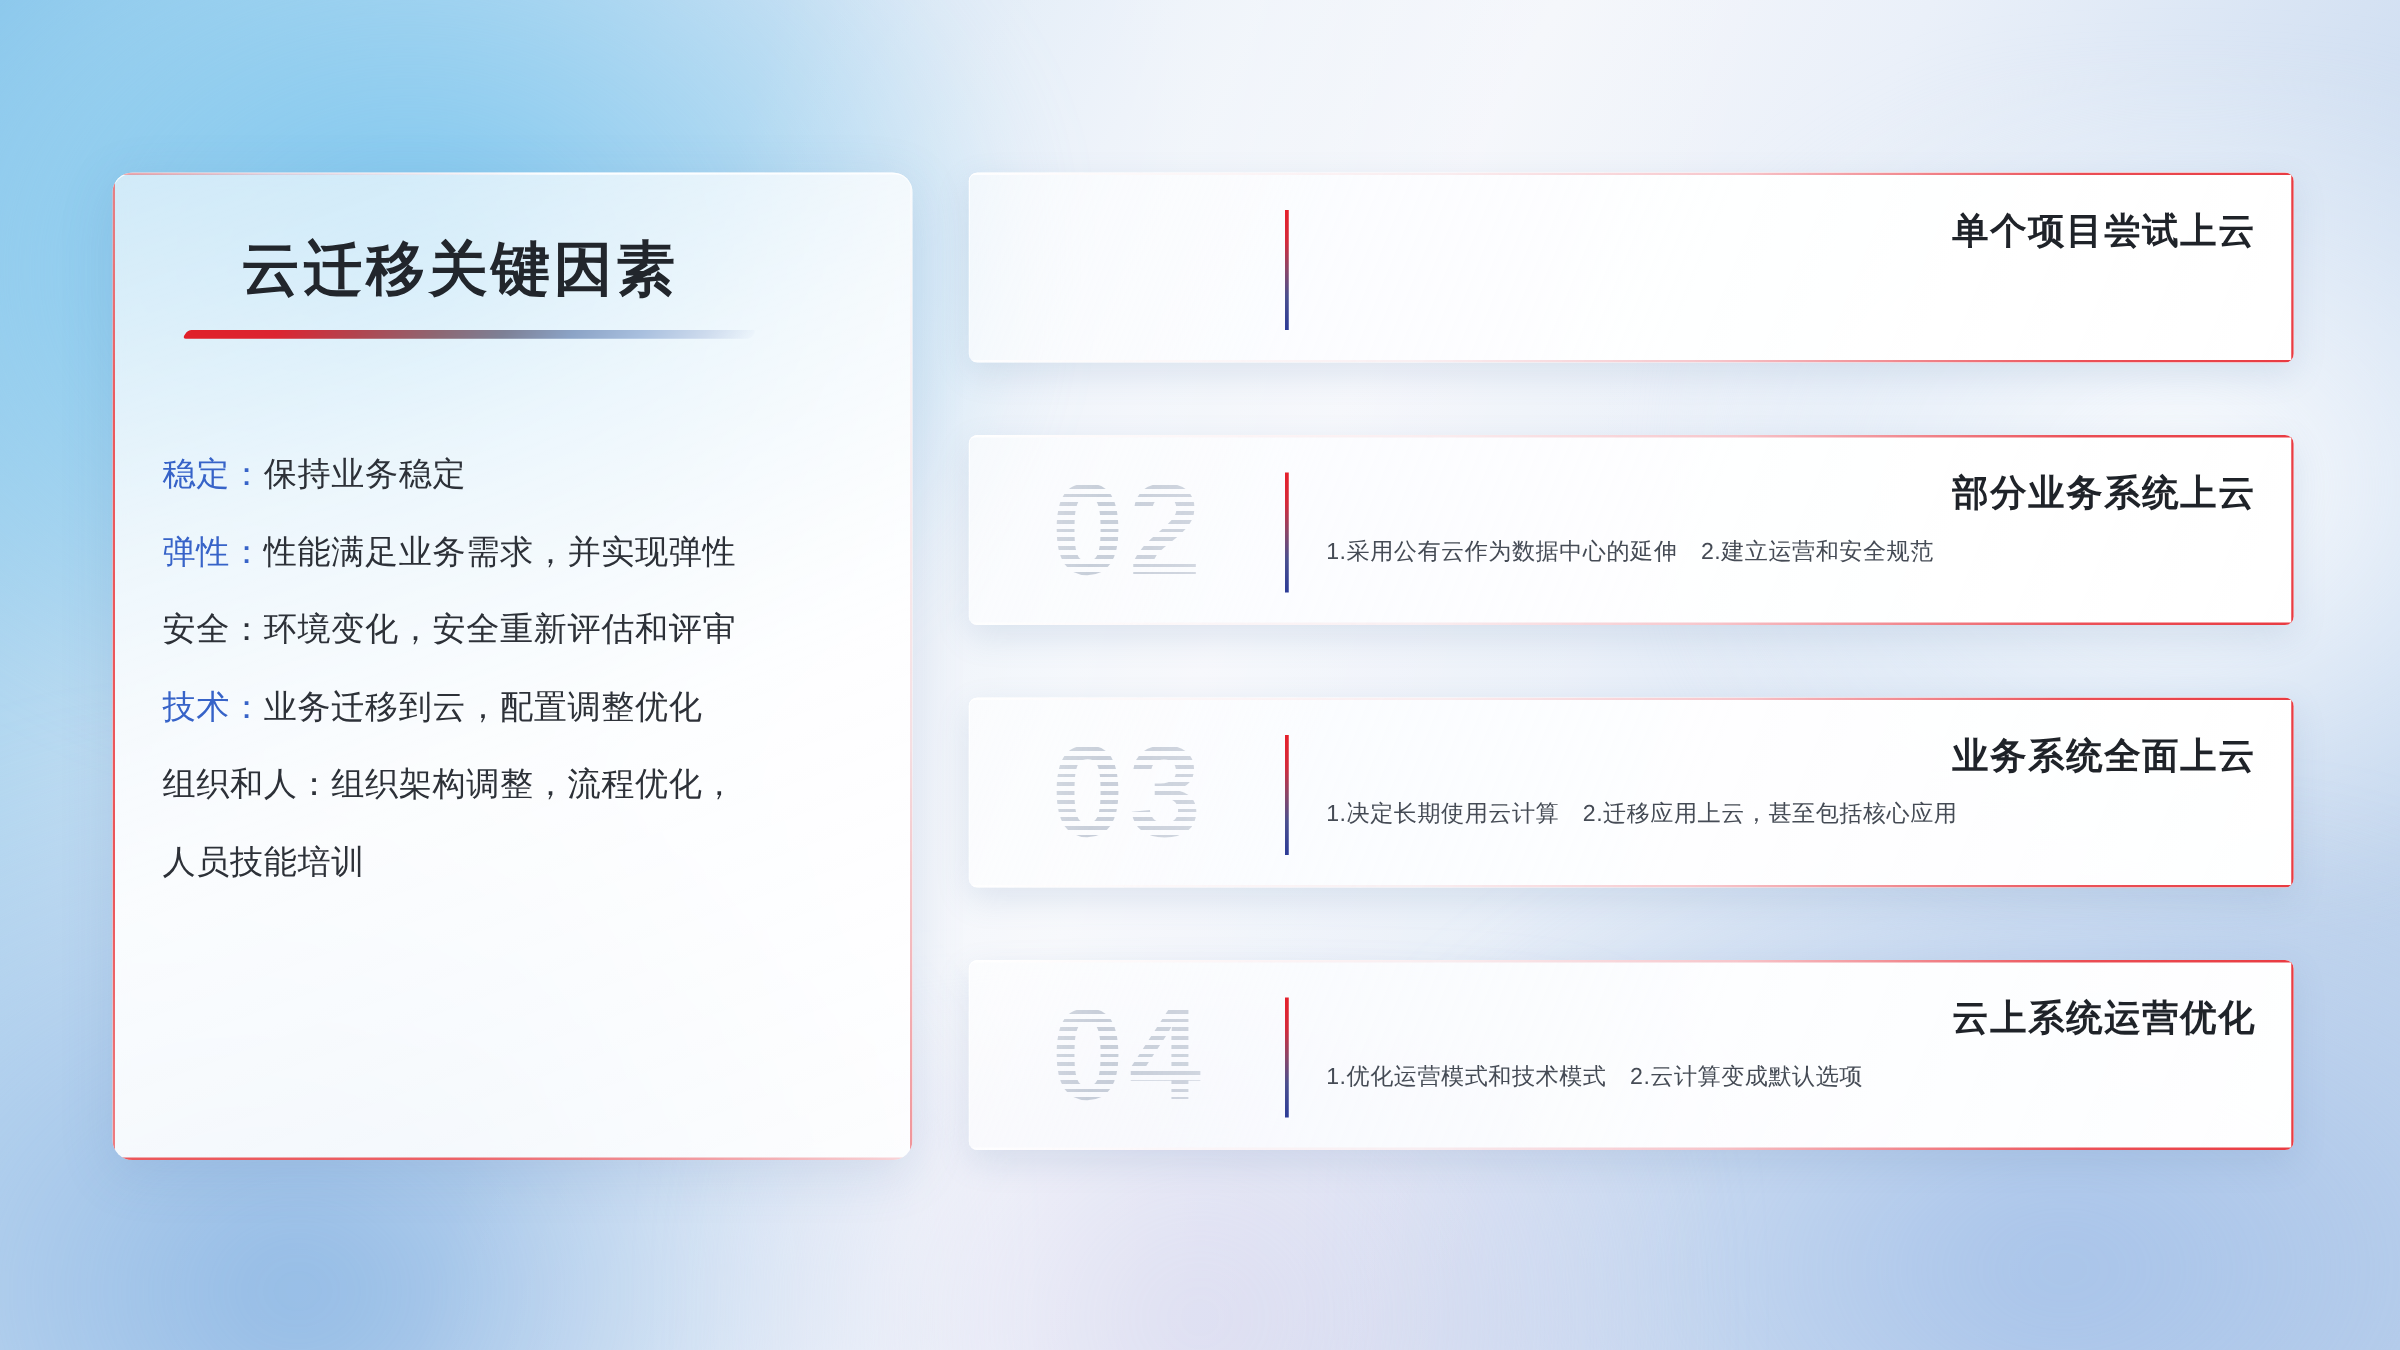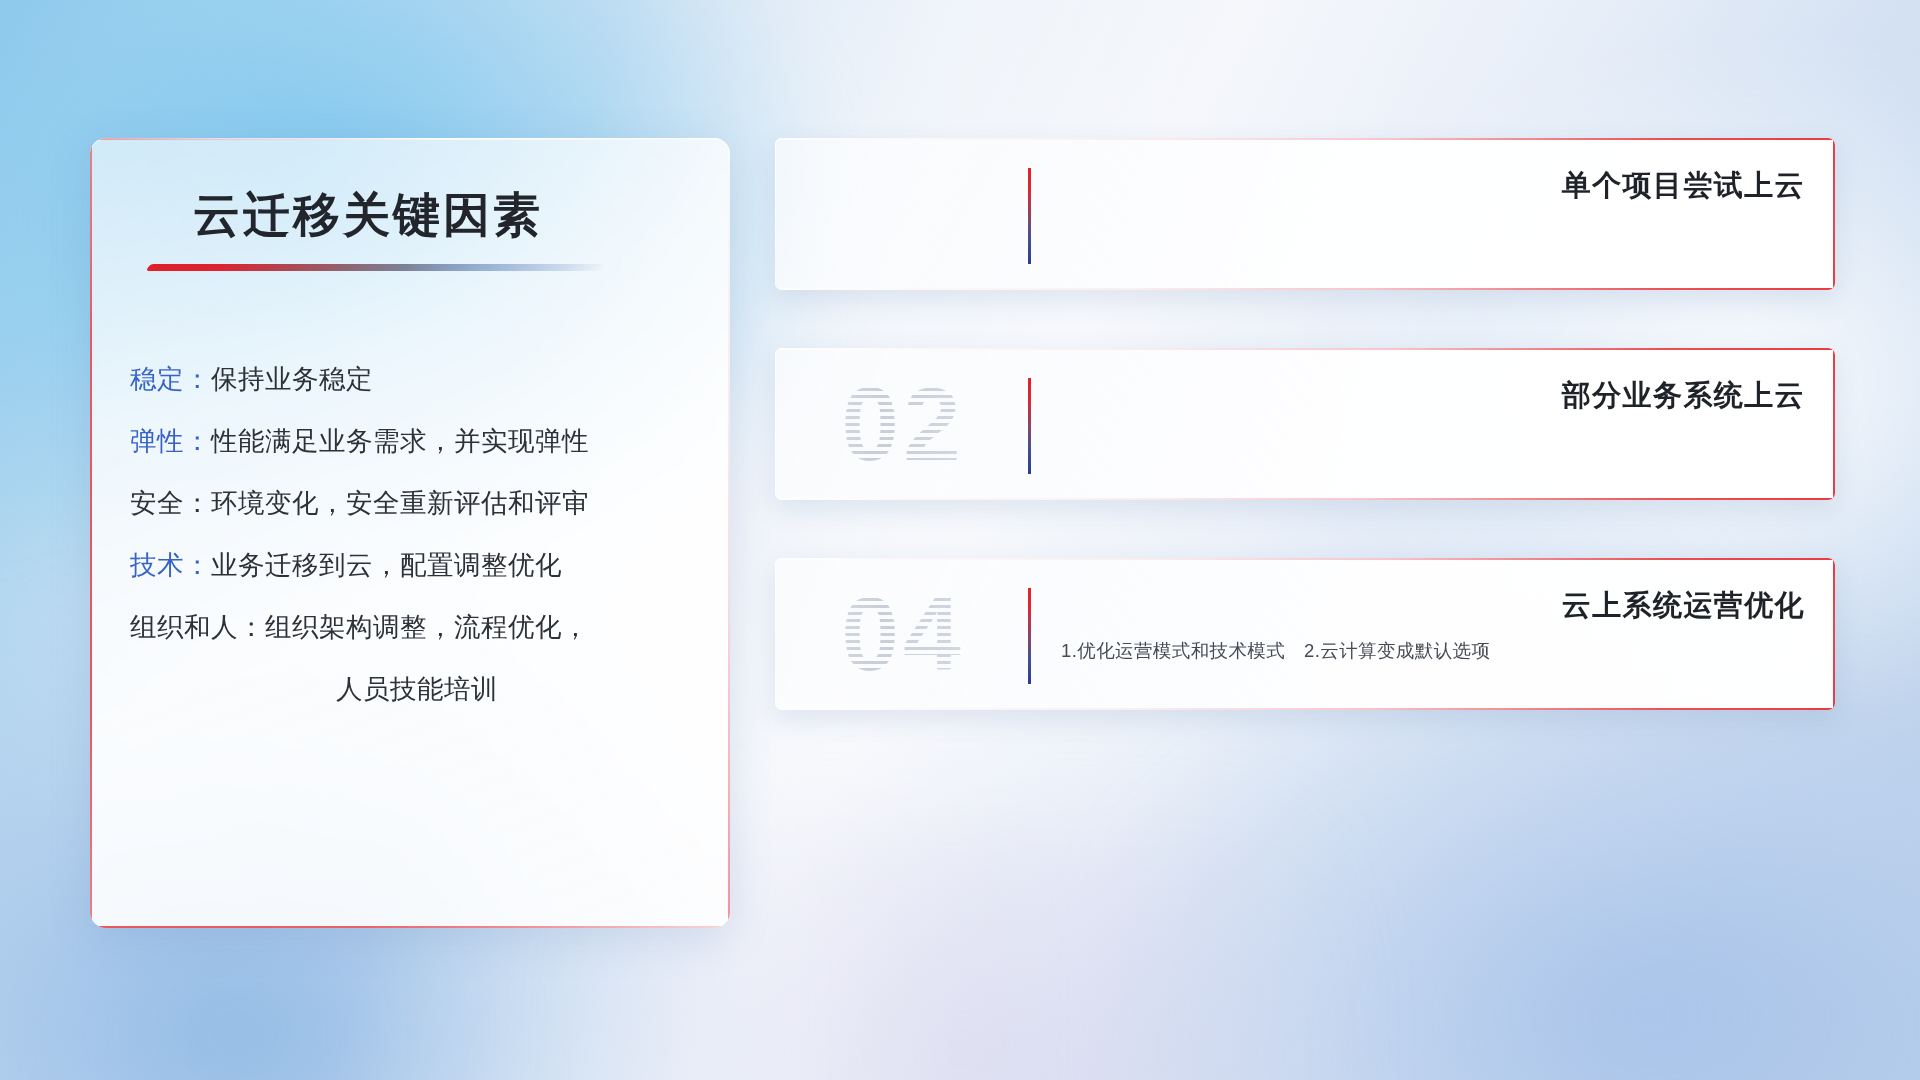--- a/index.html
+++ b/index.html
@@ -118,21 +118,21 @@
     line-height: 62px;
     color: #2d3138;
     letter-spacing: .5px;
     white-space: nowrap;
   }
   .factor-row .k { color: #3763c8; }
   .factor-row.dark .k { color: #2d3138; }
   .factor-row .v { color: #2d3138; }
   .factor-cont {
     display: block; font-size: 26.5px; line-height: 62px;
-    color: #2d3138; letter-spacing: .5px; text-align: center;
+    color: #2d3138; letter-spacing: .5px;
   }
 
   
   #steps { position: absolute; left: 775px; top: 138px; width: 1060px; }
   .step-card {
     position: relative;
     height: 152px;
     margin-bottom: 58px;
     border-radius: 7px;
     background: linear-gradient(112deg,
@@ -260,23 +260,36 @@
 
     <article class="step-card">
       <div class="c-top"></div>
       <div class="c-right"></div>
       <div class="c-bottom"></div>
       <div class="c-left"></div>
       <div class="step-num">02</div>
       <div class="step-bar"></div>
       <div class="step-body">
         <div class="step-title">部分业务系统上云</div>
+        <div class="step-sub">1.采用公有云作为数据中心的延伸　2.建立运营和安全规范</div>
       </div>
     </article>
 
+    <article class="step-card">
+      <div class="c-top"></div>
+      <div class="c-right"></div>
+      <div class="c-bottom"></div>
+      <div class="c-left"></div>
+      <div class="step-num">03</div>
+      <div class="step-bar"></div>
+      <div class="step-body">
+        <div class="step-title">业务系统全面上云</div>
+        <div class="step-sub">1.决定长期使用云计算　2.迁移应用上云，甚至包括核心应用</div>
+      </div>
+    </article>
 
     <article class="step-card">
       <div class="c-top"></div>
       <div class="c-right"></div>
       <div class="c-bottom"></div>
       <div class="c-left"></div>
       <div class="step-num">04</div>
       <div class="step-bar"></div>
       <div class="step-body">
         <div class="step-title">云上系统运营优化</div>

